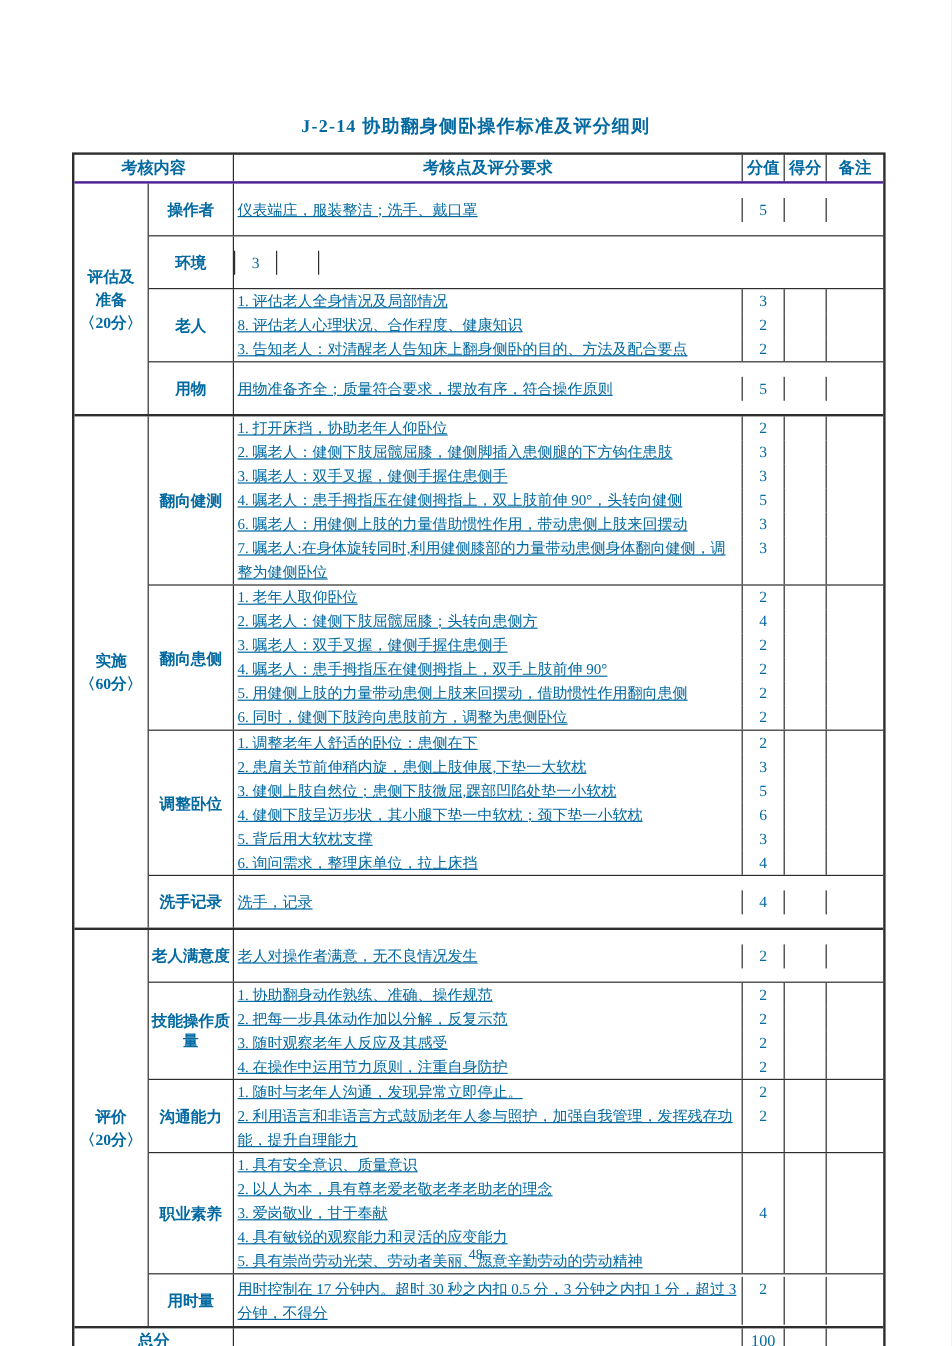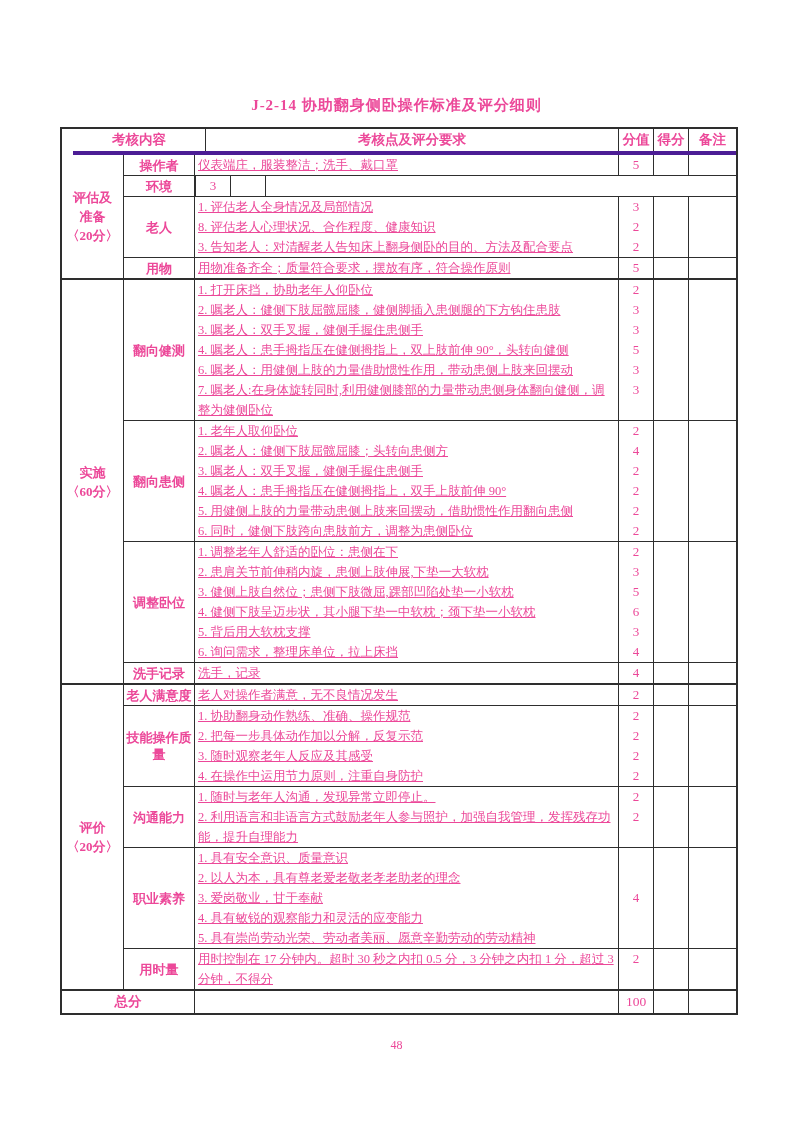--- a/index.html
+++ b/index.html
@@ -1,29 +1,29 @@
 <!DOCTYPE html>
 <html><head>
 <meta charset="utf-8">
 <style>
   html,body{margin:0;padding:0;background:#e8e8e8;}
   .page{
     position:relative;width:793px;height:1122px;margin:0 auto;background:#ffffff;
-    font-family:"Liberation Serif","DejaVu Serif",serif;color:#ec4899;overflow:hidden;
+    font-family:"Liberation Serif","DejaVu Serif",serif;color:#0369a1;overflow:hidden;
   }
   .doc-title{
     position:absolute;top:96px;left:0;width:100%;text-align:center;
     font-size:15px;font-weight:bold;letter-spacing:1px;
   }
   .tbl{
     position:absolute;left:60px;top:127px;width:678px;
     border:2px solid #2e2e2e;display:flex;flex-direction:column;box-sizing:border-box;
     background:#fff;
   }
-  .thead{display:flex;border-bottom:4px solid #4c1d95;margin-left:11px;}
+  .thead{display:flex;border-bottom:2px solid #4c1d95;}
   .hcell{
     box-sizing:border-box;display:flex;align-items:center;justify-content:center;
     font-weight:bold;font-size:13.5px;line-height:22px;text-align:center;
   }
   .c1{width:133px;border-right:1px solid #2e2e2e;}
   .c2{flex:1;}
   .score-w{width:35px;}
   .gain-w{width:35px;text-align:right;}
   .remark-w{width:48px;}
   .bl{border-left:1px solid #2e2e2e;box-sizing:border-box;}
@@ -34,21 +34,21 @@
     width:62px;box-sizing:border-box;border-right:1px solid #2e2e2e;
     display:flex;flex-direction:column;justify-content:center;align-items:center;
     font-weight:bold;font-size:13px;line-height:19px;text-align:center;padding:2px 1px;
   }
   .grows{flex:1;display:flex;flex-direction:column;}
   .row{display:flex;}
   .row + .row{border-top:1px solid #2e2e2e;}
   .rlabel{
     width:71px;box-sizing:border-box;border-right:1px solid #2e2e2e;
     display:flex;align-items:center;justify-content:center;text-align:center;
-    font-weight:bold;font-size:13px;line-height:17px;padding:1px 1px;
+    font-weight:bold;font-size:13px;line-height:17px;padding:13px 1px;
   }
   .items{flex:1;display:flex;flex-direction:column;justify-content:center;}
   .item{display:flex;min-height:20px;}
   .itxt{
     flex:1;font-size:12.5px;line-height:20px;padding:0 2px 0 3px;
     word-break:break-all;
     text-decoration:underline;
   }
   .icell{
     display:flex;justify-content:center;align-items:flex-start;

